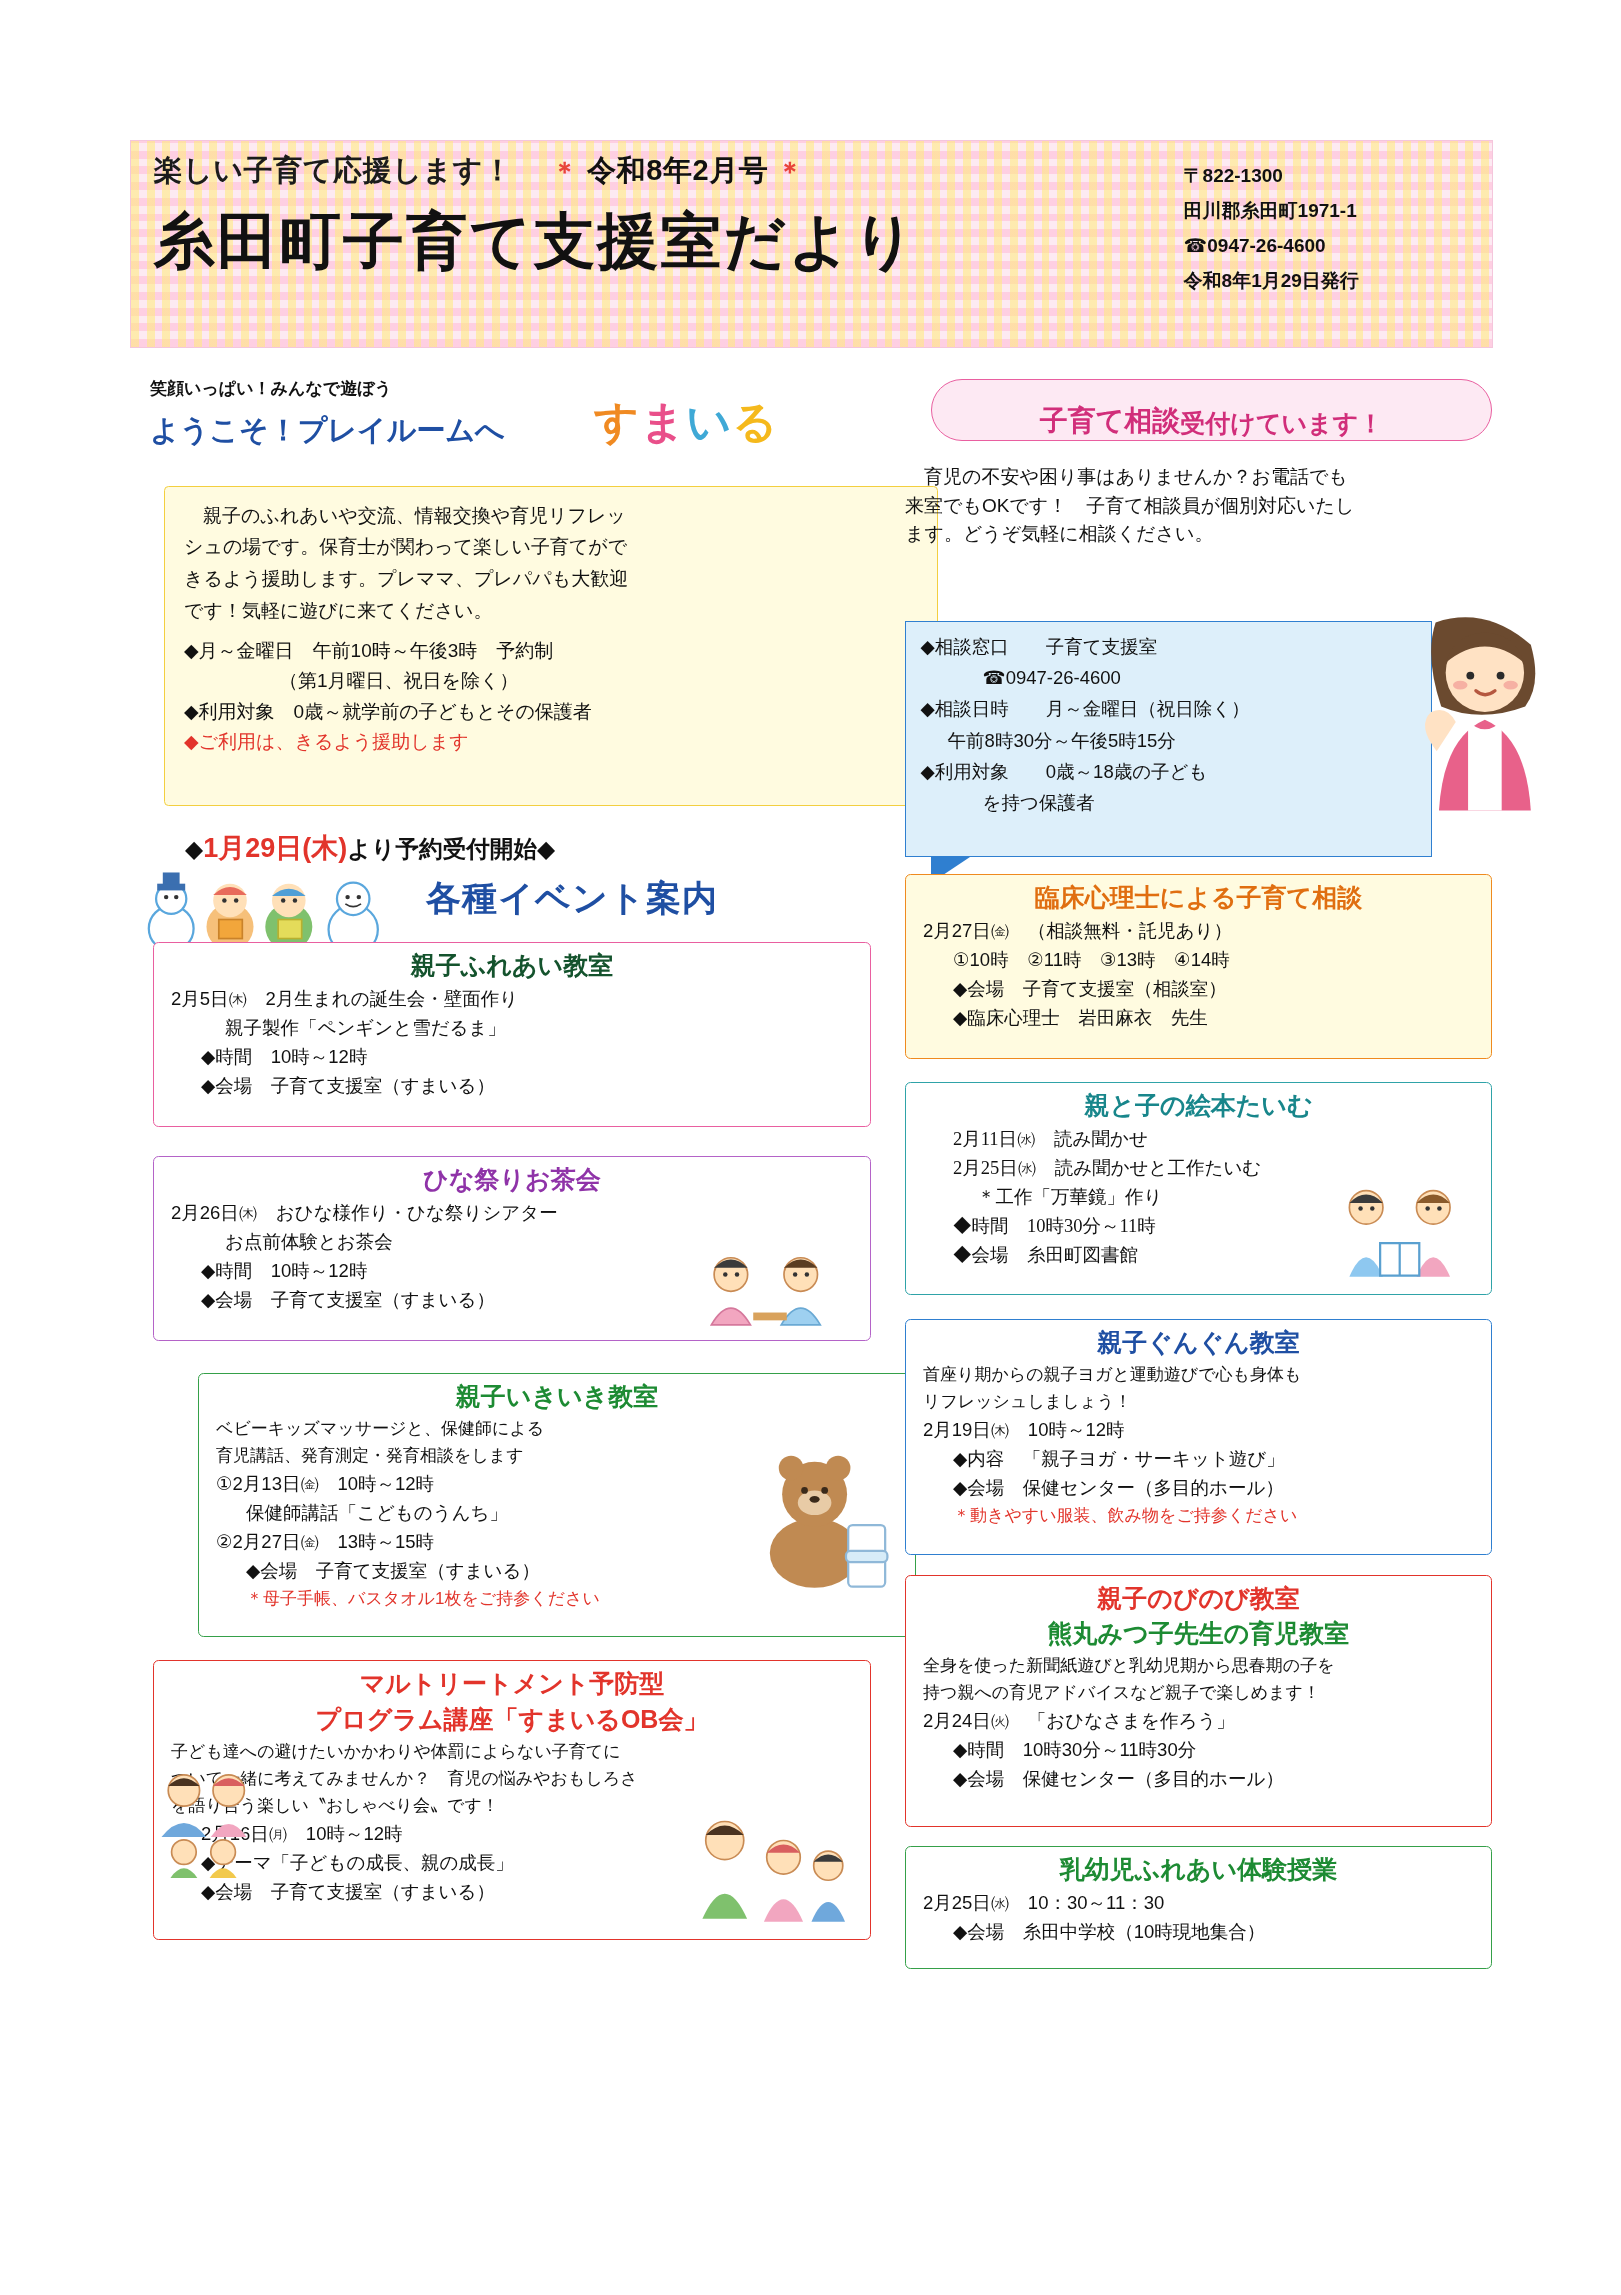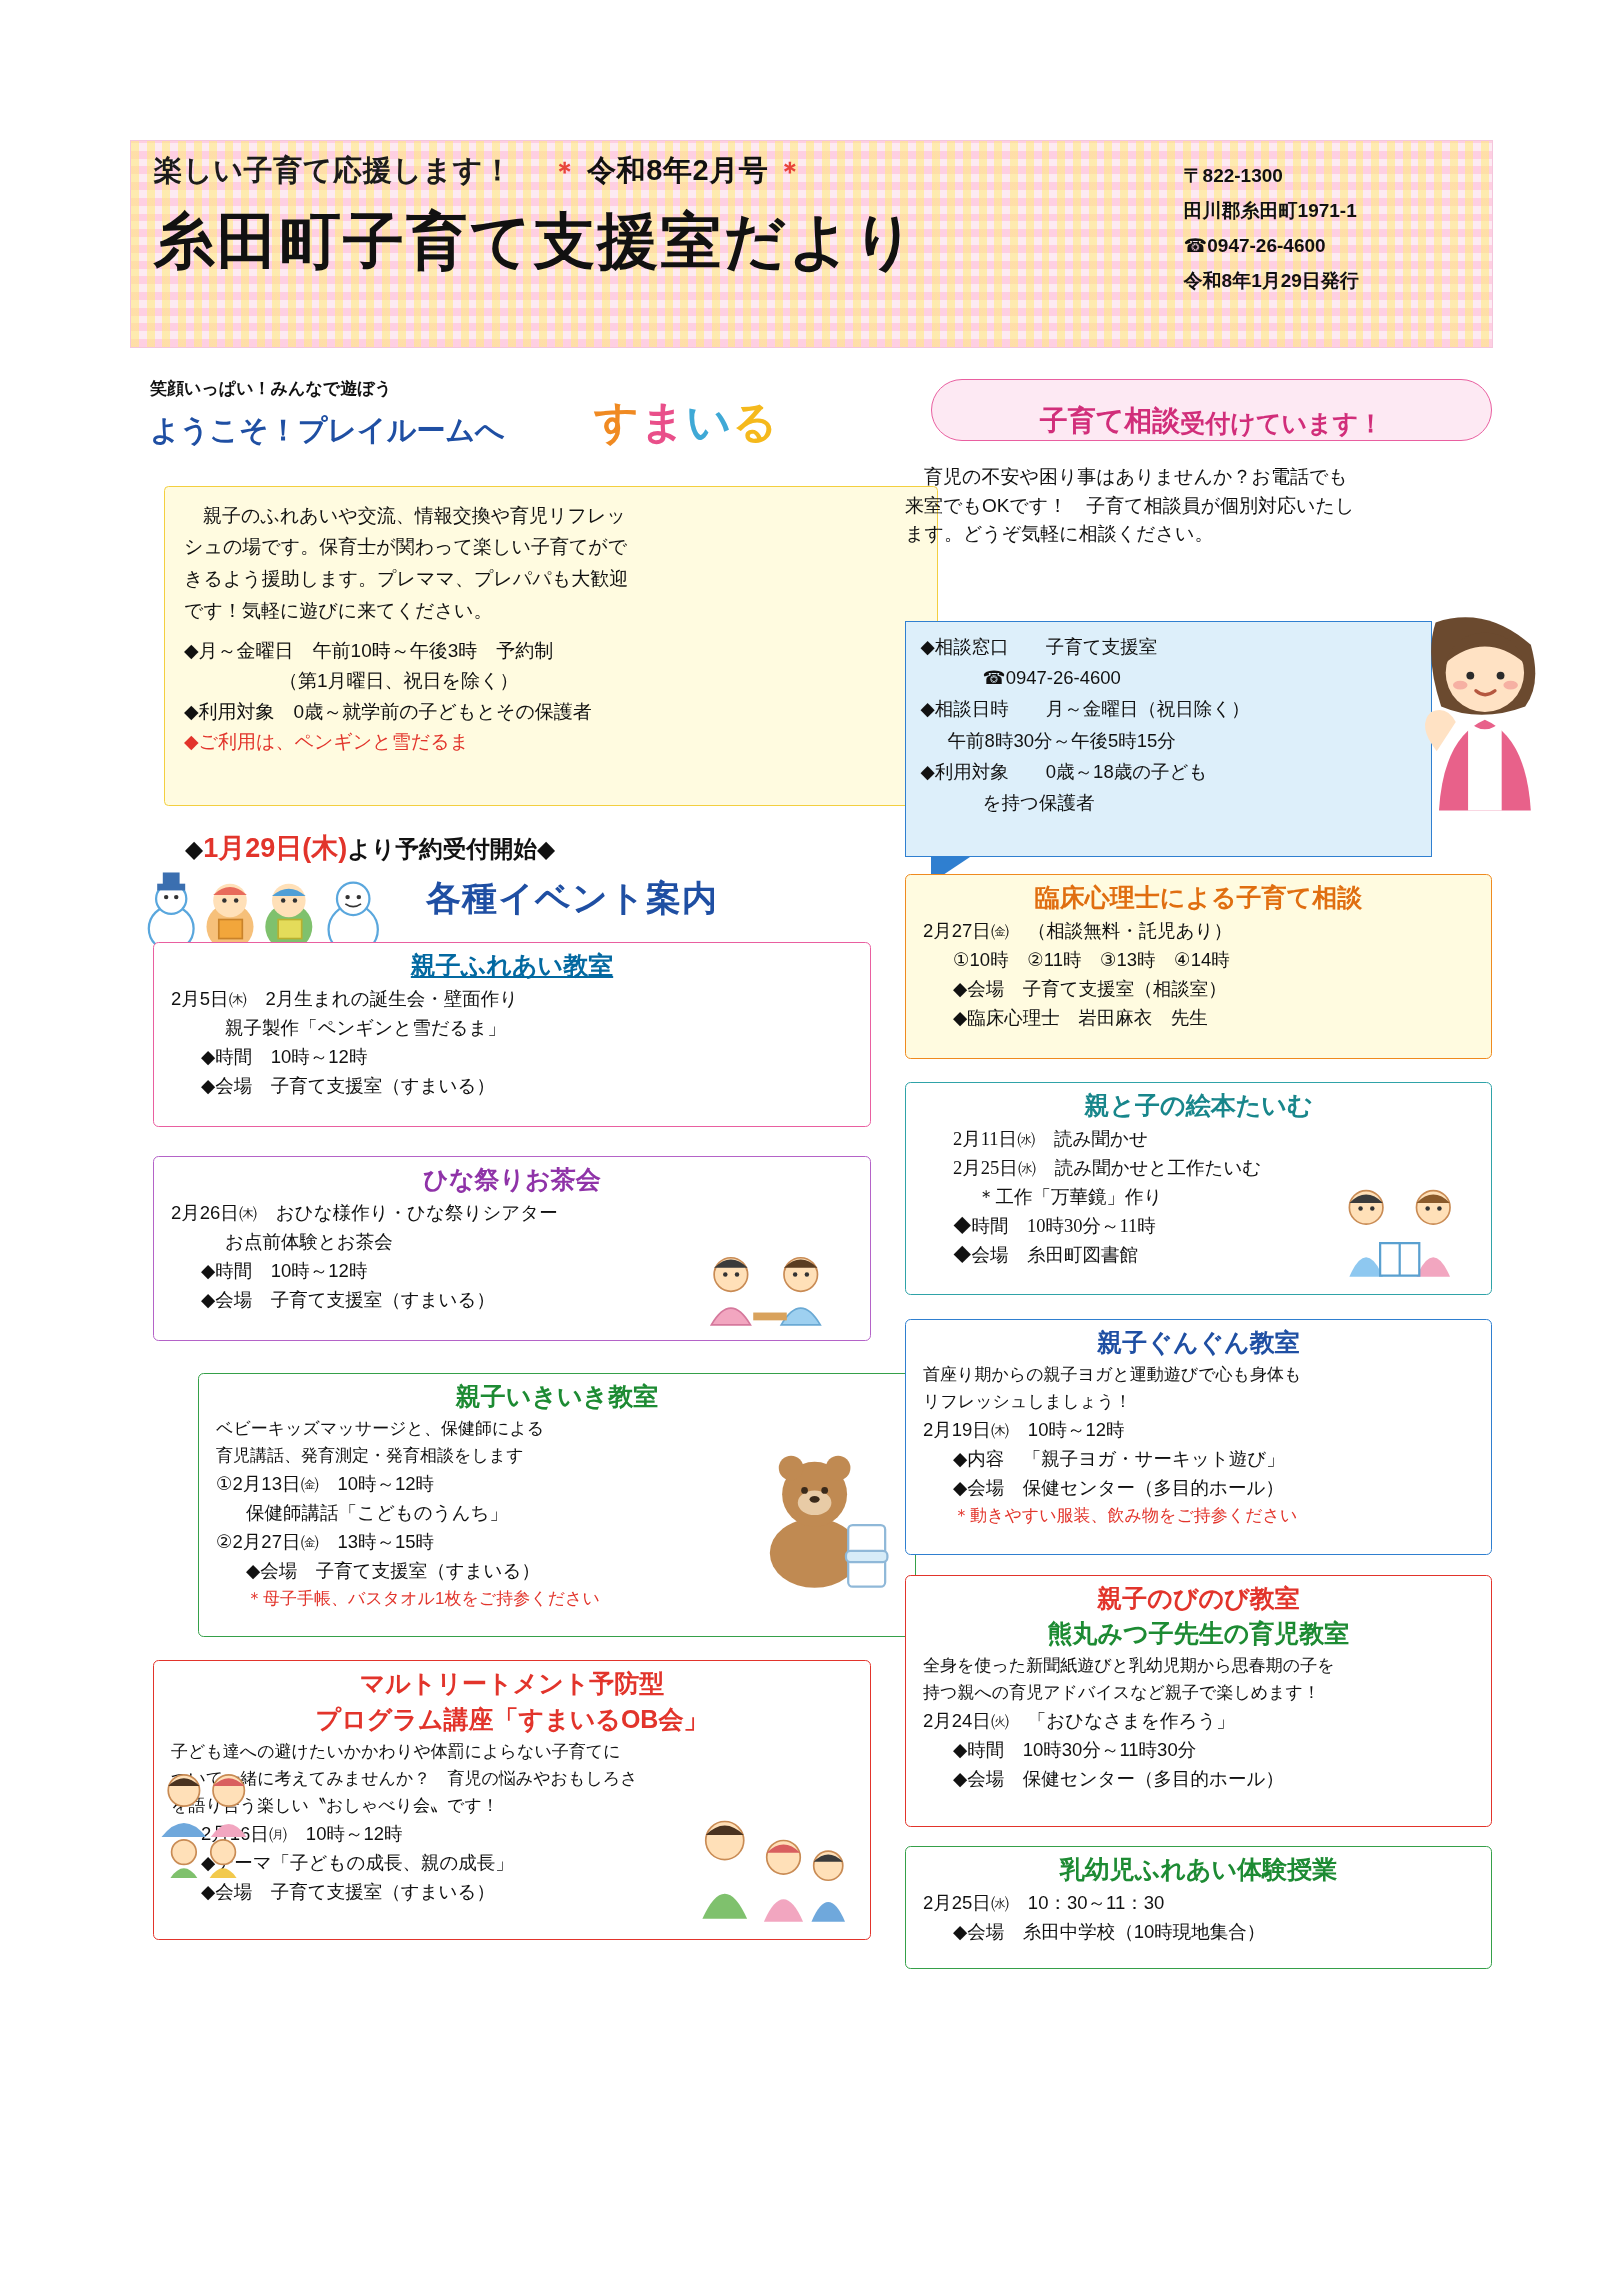--- a/index.html
+++ b/index.html
@@ -87,21 +87,21 @@
   
   .card { position:absolute; border-radius:5.6px; background:#ffffff; }
   .card h3 { margin:0; text-align:center; font-size:25px; font-weight:bold; padding:5.6px 0 3.4px 0; }
   .card .body { padding: 1.1px 14.6px 10px 17px; }
   .card .body p { margin:0 0 2.2px 0; font-size:18.5px; line-height:1.45; color:#111; }
   .card .body p.sub { font-size:17px; }
   .card .body p.note { color:#e2342b; font-size:17px; }
   .card .body p.ind { padding-left:30px; }
   .card .body p.ind2 { padding-left:54px; }
 
-  .c-pink { border:1.7px solid #e95fa0; } .c-pink h3 { color:#0369a1;text-decoration:underline; }
+  .c-pink { border:1.7px solid #e95fa0; } .c-pink h3 { color:#14532d; }
   .c-purple { border:1.7px solid #b463c8; } .c-purple h3 { color:#8f33a8; }
   .c-green { border:1.7px solid #35a049; } .c-green h3 { color:#1d8b33; }
   .c-red { border:1.7px solid #e2342b; } .c-red h3 { color:#e2342b; }
   .c-blue { border:1.7px solid #2f7fd0; } .c-blue h3 { color:#1f4fa3; }
   .c-orange { border:1.7px solid #ef8a1f; } .c-orange h3 { color:#e06e10; }
   .c-teal { border:1.7px solid #2fa3a8;font-family:Liberation Serif, serif; } .c-teal h3 { color:#18868b; }
   .c-grn2 { border:1.7px solid #35a049; } .c-grn2 h3 { color:#1d8b33; }
   .sub-green { color:#1d8b33; }
   .sub-blue { color:#1f4fa3; }
 
@@ -172,21 +172,21 @@
 
   <div class="yellow-panel">
     <p class="indent">親子のふれあいや交流、情報交換や育児リフレッ</p>
     <p>シュの場です。保育士が関わって楽しい子育てがで</p>
     <p>きるよう援助します。プレママ、プレパパも大歓迎</p>
     <p>です！気軽に遊びに来てください。</p>
     <ul>
       <li>◆月～金曜日　午前10時～午後3時　予約制</li>
       <li>　　　　　（第1月曜日、祝日を除く）</li>
       <li>◆利用対象　0歳～就学前の子どもとその保護者</li>
-      <li class="red">◆ご利用は、ペンギンと雪だるま</li>
+      <li class="red">◆ご利用は、きるよう援助します</li>
     </ul>
   </div>
 
   <div class="reserve-line">
     <span>◆</span><span class="hl">1月29日(木)</span><span>より予約受付開始◆</span>
   </div>
 
   <svg class="snowmen" viewBox="0 0 520 150">
     <circle cx="55" cy="108" r="40" fill="#ffffff" stroke="#5aa7dd" stroke-width="4"></circle>
     <circle cx="55" cy="55" r="27" fill="#ffffff" stroke="#5aa7dd" stroke-width="4"></circle>

